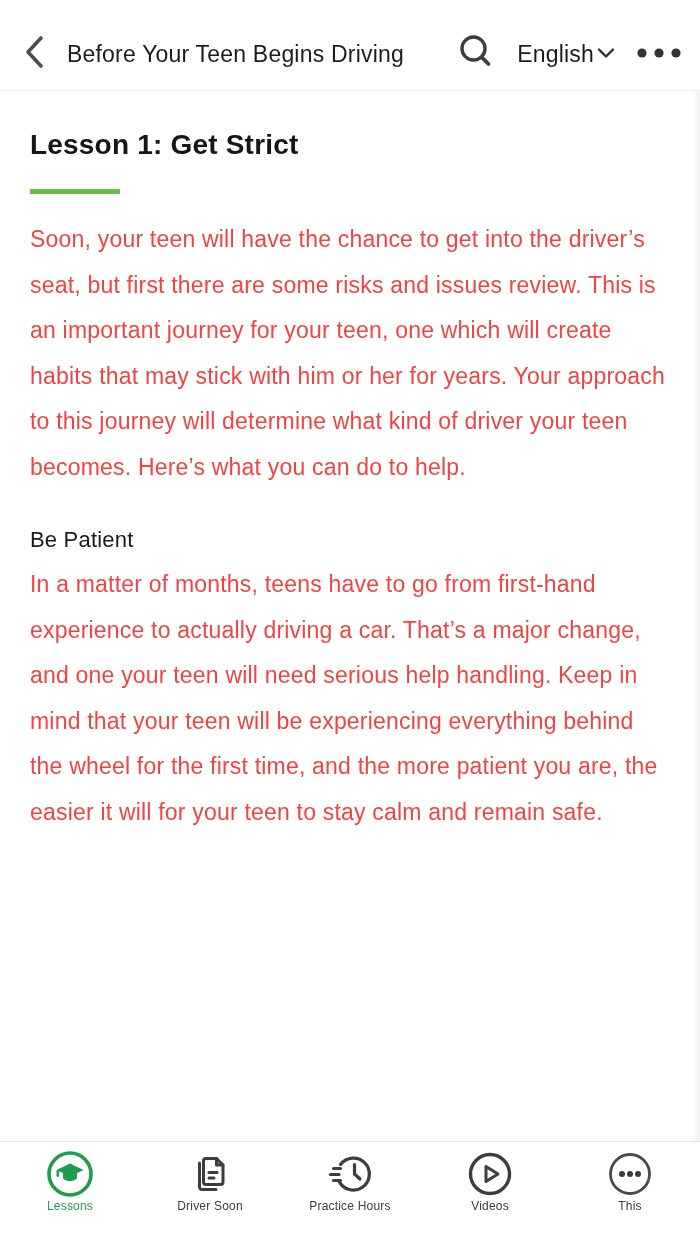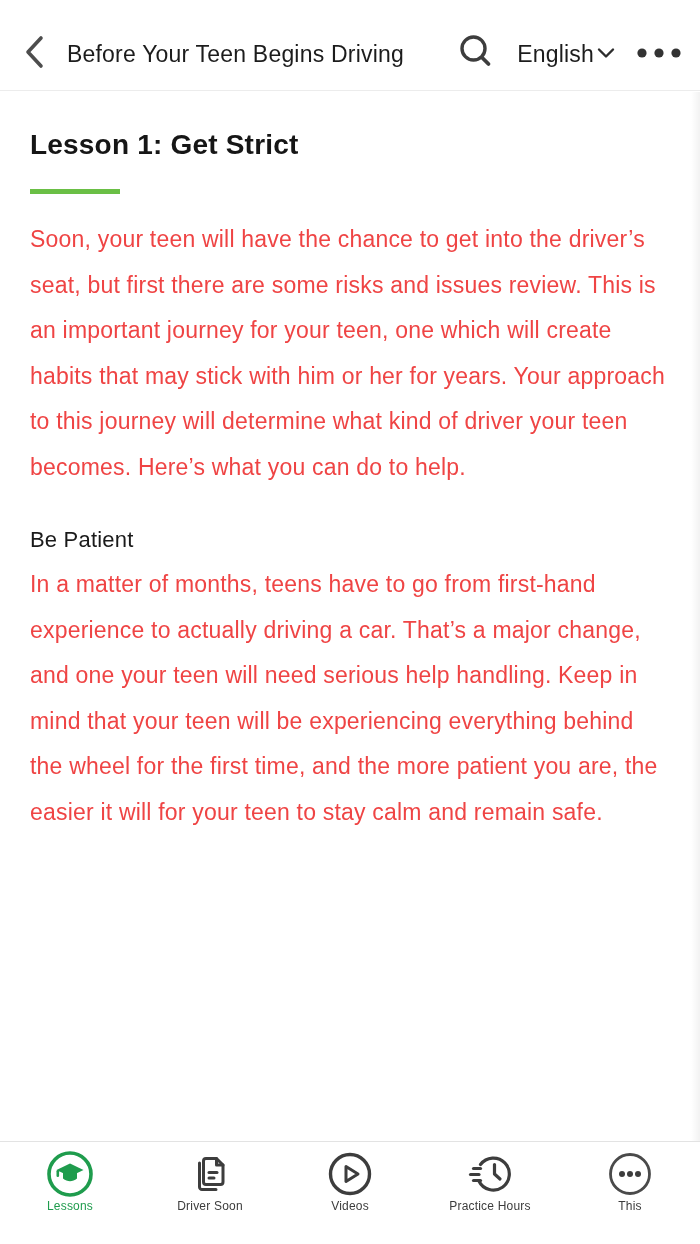--- a/index.html
+++ b/index.html
@@ -196,44 +196,44 @@
         <path d="M31.5 9.5 V16 H38"></path>
         <path d="M24 23.5 H32"></path>
         <path d="M24 29 H29"></path>
       </svg>
     </span>
     <span class="tab-label">Driver Soon</span>
   </div>
 
   <div class="tab">
     <span>
-      <svg class="tab-icon" viewBox="0 0 50 50" fill="none">
-        <circle cx="25" cy="25" r="19.5" stroke="#3d3d3d" stroke-width="3.4"></circle>
-        <path d="M21 17.5 L33 25 L21 32.5 Z" stroke="#3d3d3d" stroke-width="3" stroke-linejoin="round"></path>
-      </svg>
-    </span>
-    <span class="tab-label">Videos</span>
-  </div>
-
-  <div class="tab">
-    <span>
       <svg class="tab-icon" viewBox="0 0 50 50" fill="none" stroke="#3d3d3d" stroke-width="3.2" stroke-linecap="round" stroke-linejoin="round">
         <path d="M15.5 15.5 a16 16 0 1 1 -1.6 16.5"></path>
         <path d="M29.5 15.5 V25 L35 30"></path>
         <path d="M8.5 19.5 H15.5"></path>
         <path d="M5.5 25.5 H14"></path>
         <path d="M8.5 31.5 H15.5"></path>
       </svg>
     </span>
     <span class="tab-label">Practice Hours</span>
   </div>
 
   <div class="tab">
     <span>
       <svg class="tab-icon" viewBox="0 0 50 50" fill="none">
+        <circle cx="25" cy="25" r="19.5" stroke="#3d3d3d" stroke-width="3.4"></circle>
+        <path d="M21 17.5 L33 25 L21 32.5 Z" stroke="#3d3d3d" stroke-width="3" stroke-linejoin="round"></path>
+      </svg>
+    </span>
+    <span class="tab-label">Videos</span>
+  </div>
+
+  <div class="tab">
+    <span>
+      <svg class="tab-icon" viewBox="0 0 50 50" fill="none">
         <circle cx="25" cy="25" r="19.5" stroke="#4a4a4a" stroke-width="2.8"></circle>
         <circle cx="17" cy="25" r="3" fill="#3d3d3d"></circle>
         <circle cx="25" cy="25" r="3" fill="#3d3d3d"></circle>
         <circle cx="33" cy="25" r="3" fill="#3d3d3d"></circle>
       </svg>
     </span>
     <span class="tab-label">This</span>
   </div>
 
 </div>

